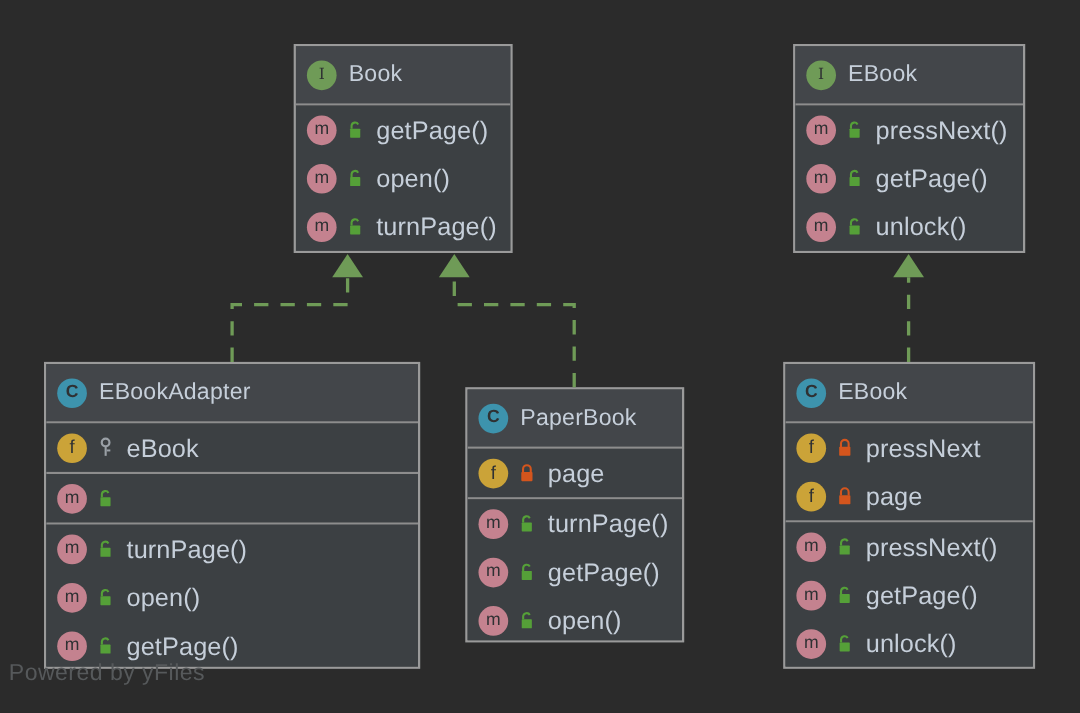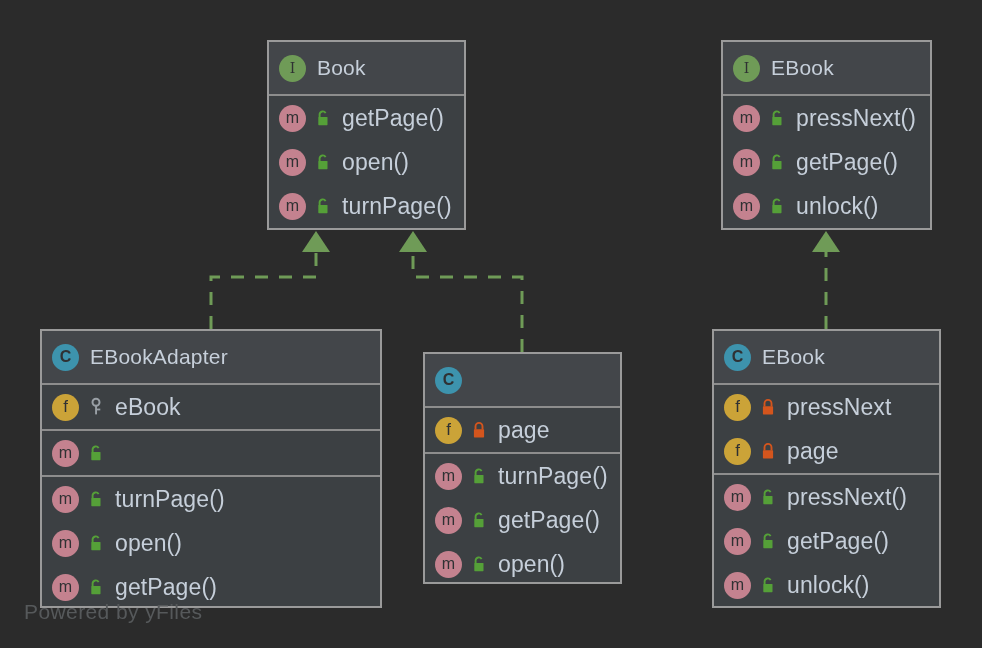--- a/index.html
+++ b/index.html
@@ -102,21 +102,21 @@
     left: 0;
     top: 0;
     width: 982px;
     height: 648px;
     pointer-events: none;
   }
 
   
   #watermark {
     position: absolute;
-    left: 24px;
+    left: 8px;
     top: 600px;
     font-size: 21px;
     color: #56595b;
     letter-spacing: 0.4px;
     white-space: nowrap;
   }
 </style>
 </head>
 <body>
 
@@ -256,20 +256,21 @@
               <rect x="3.3" y="8" width="9.2" height="8.2" rx="0.6" fill="#55a038"></rect>
             </svg>
           </span>
           <span class="member-name">getPage()</span>
         </div>
       </div>
     </div>
     <div class="uml-node" style="left: 423px; top: 352px; width: 199px; height: 232px;">
       <div class="uml-header">
         <span class="badge badge-class">C</span>
+        <span class="type-name">PaperBook</span>
       </div>
       <div class="uml-section">
         <div class="uml-row">
           <span class="badge badge-field">f</span>
           <span class="vis">
             <svg width="16" height="18" viewBox="0 0 16 18">
               <path d="M4.5 8.4 V5.4 a3.5 3.5 0 0 1 7.0 0 V8.4" fill="none" stroke="#d4551d" stroke-width="1.9"></path>
               <rect x="2.9" y="8.2" width="10.2" height="8.2" rx="0.7" fill="#d4551d"></rect>
             </svg>
           </span>

